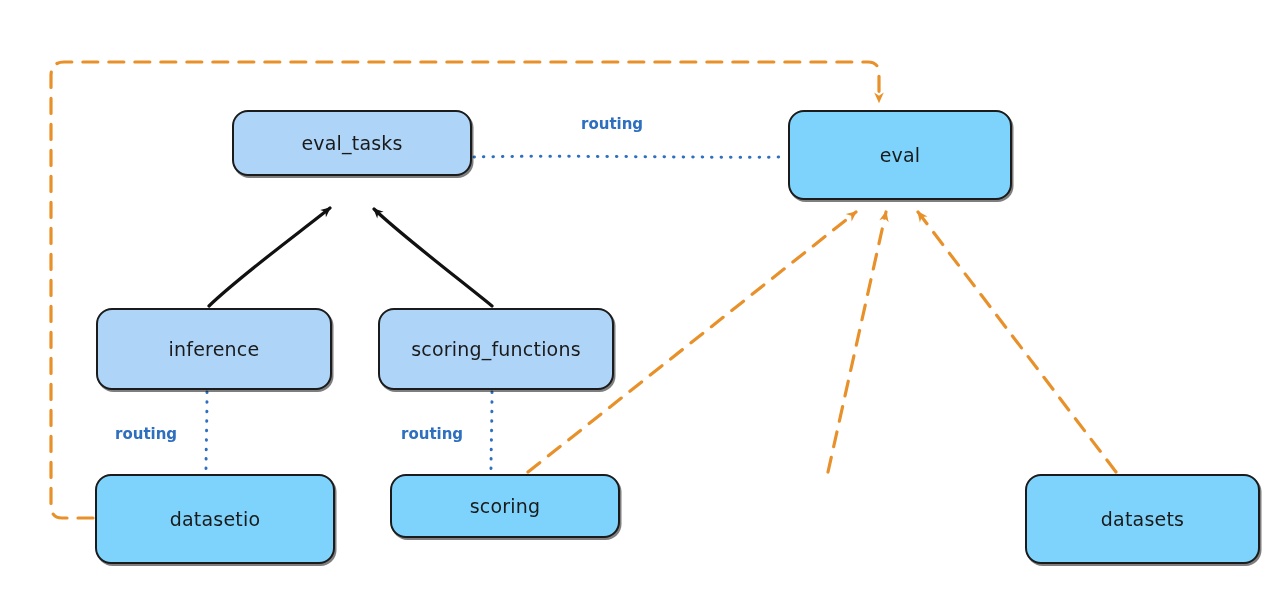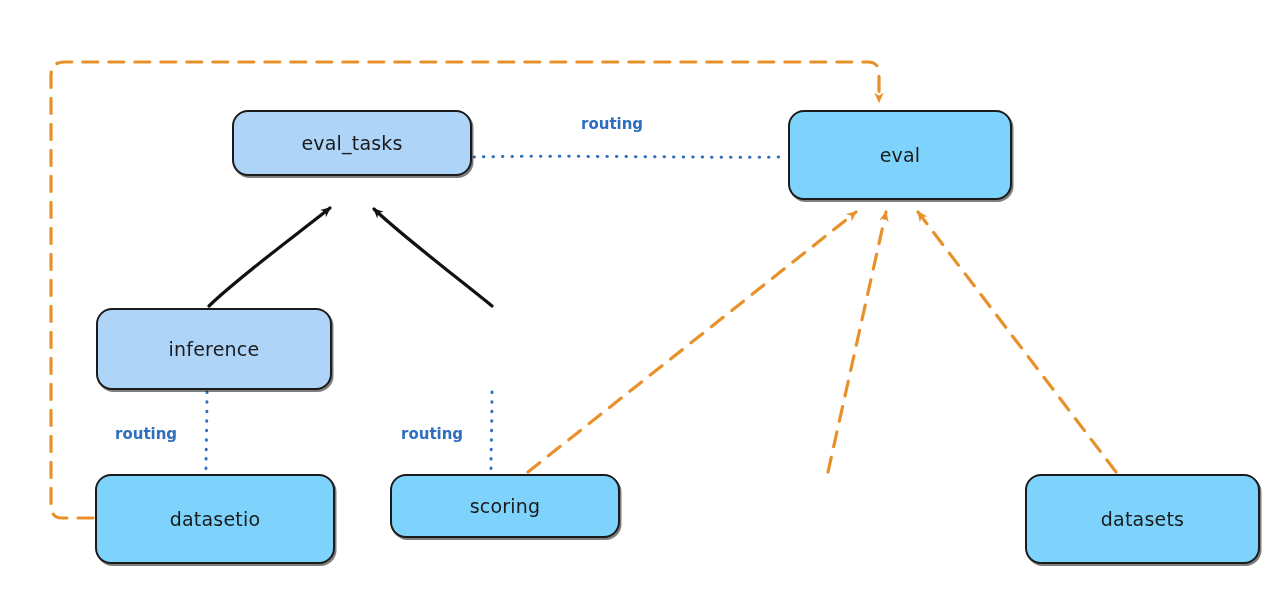--- a/index.html
+++ b/index.html
@@ -114,20 +114,23 @@
   </div>
 
   <div class="node green" id="node-eval" style="left:788px; top:110px; width:224px; height:90px;">
     <span class="node-label">eval</span>
   </div>
 
   <div class="node blue" id="node-datasets" style="left:96px; top:308px; width:236px; height:82px;">
     <span class="node-label">inference</span>
   </div>
 
+  <div class="node blue" id="node-scoring_functions" style="left:378px; top:308px; width:236px; height:82px;">
+    <span class="node-label">scoring_functions</span>
+  </div>
 
   <div class="node green" id="node-datasetio" style="left:95px; top:474px; width:240px; height:90px;">
     <span class="node-label">datasetio</span>
   </div>
 
   <div class="node green" id="node-scoring" style="left:390px; top:474px; width:230px; height:64px;">
     <span class="node-label">scoring</span>
   </div>
 
 

